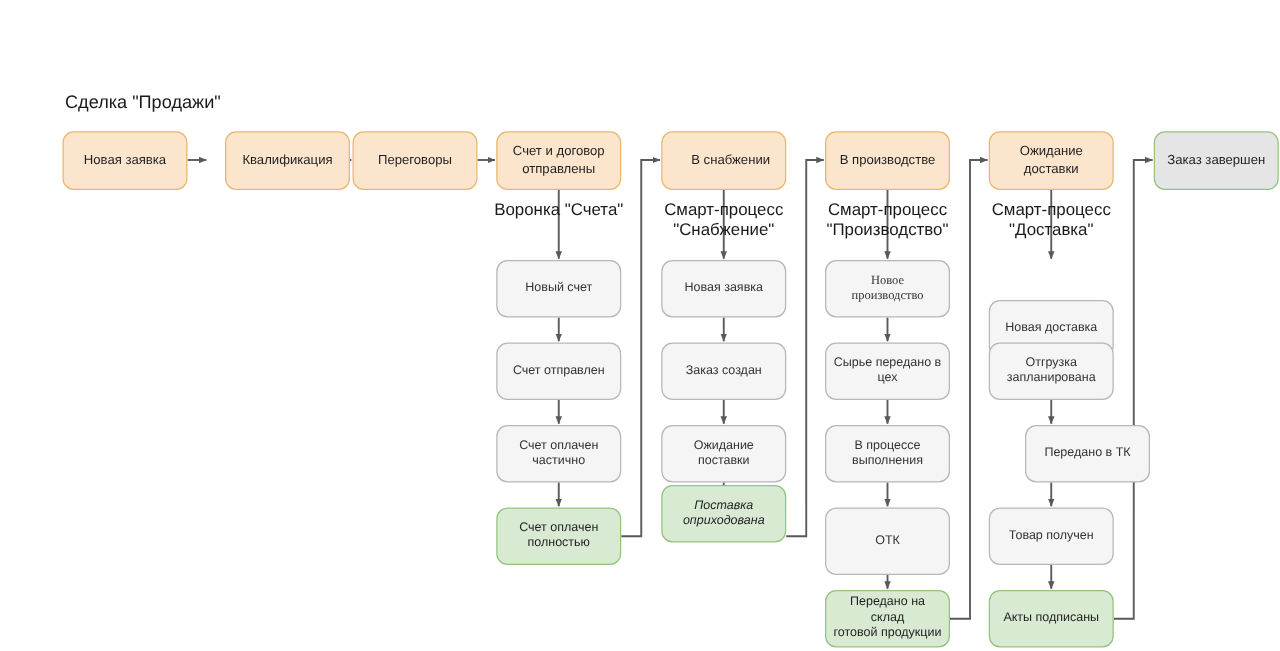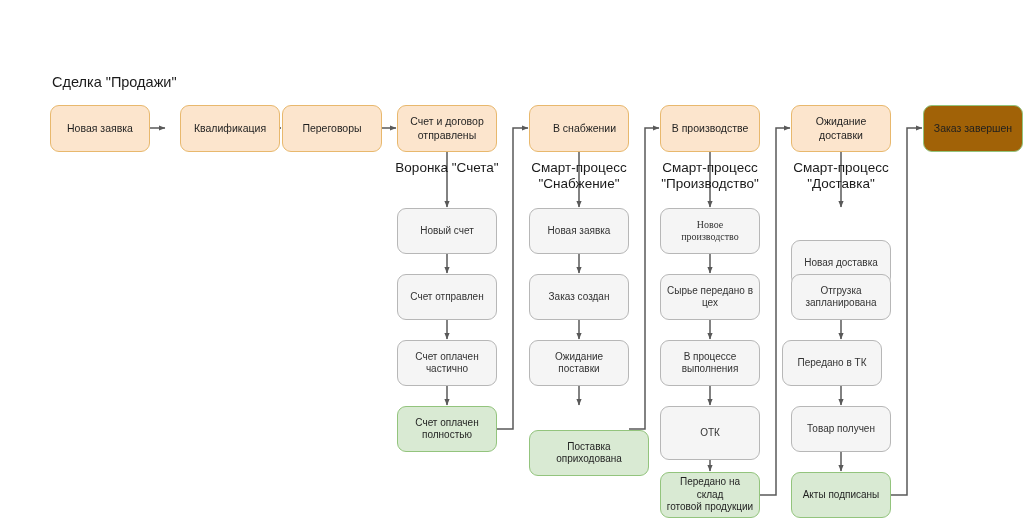--- a/index.html
+++ b/index.html
@@ -38,21 +38,21 @@
     padding: 2px 5px;
     white-space: pre-line;
   }
   .node.stage {
     background: #fce5cd;
     border: 1.4px solid #e8b86d;
     font-size: 10.5px;
     color: #1f1f1f;
   }
   .node.done {
-    background: #a16207;
+    background: #e5e5e5;
     border: 1.4px solid #93c47d;
     font-size: 10.5px;
     color: #1f1f1f;
   }
   .node.step {
     background: #f5f5f5;
     border: 1.3px solid #b7b7b7;
     font-size: 10px;
     color: #333333;
   }
@@ -137,36 +137,36 @@
       <div class="node step" style="left: 397px; top: 274px; width: 100px; height: 46px;">Счет отправлен</div>
       <div class="node step" style="left: 397px; top: 340px; width: 100px; height: 46px;">Счет оплачен
 частично</div>
       <div class="node step-done" style="left: 397px; top: 406px; width: 100px; height: 46px;">Счет оплачен
 полностью</div>
       <div class="lane-label" style="left: 504px; top: 160px; width: 150px;">Смарт-процесс
 "Снабжение"</div>
       <div class="node step" style="left: 529px; top: 208px; width: 100px; height: 46px;">Новая заявка</div>
       <div class="node step" style="left: 529px; top: 274px; width: 100px; height: 46px;">Заказ создан</div>
       <div class="node step" style="left: 529px; top: 340px; width: 100px; height: 46px;">Ожидание поставки</div>
-      <div class="node step-done" style="left: 529px; top: 430px; width: 120px; height: 46px;">Поставка
+      <div class="node step-done" style="left: 529px; top: 388px; width: 100px; height: 46px; font-style: italic;">Поставка
 оприходована</div>
       <div class="lane-label" style="left: 635px; top: 160px; width: 150px;">Смарт-процесс
 "Производство"</div>
       <div class="node step" style="left: 660px; top: 208px; width: 100px; height: 46px; font-family: Liberation Serif, serif;">Новое
 производство</div>
       <div class="node step" style="left: 660px; top: 274px; width: 100px; height: 46px;">Сырье передано в
 цех</div>
       <div class="node step" style="left: 660px; top: 340px; width: 100px; height: 46px;">В процессе
 выполнения</div>
       <div class="node step" style="left: 660px; top: 406px; width: 100px; height: 54px;">ОТК</div>
       <div class="node step-done" style="left: 660px; top: 472px; width: 100px; height: 46px;">Передано на склад
 готовой продукции</div>
       <div class="lane-label" style="left: 766px; top: 160px; width: 150px;">Смарт-процесс
 "Доставка"</div>
       <div class="node step" style="left: 791px; top: 208px; width: 100px; height: 46px; margin-top: 32px;">Новая доставка</div>
       <div class="node step" style="left: 791px; top: 274px; width: 100px; height: 46px;">Отгрузка
 запланирована</div>
-      <div class="node step" style="left: 782px; top: 340px; width: 100px; height: 46px;">Передано в ТК</div>
+      <div class="node step" style="left: 820px; top: 340px; width: 100px; height: 46px;">Передано в ТК</div>
       <div class="node step" style="left: 791px; top: 406px; width: 100px; height: 46px;">Товар получен</div>
       <div class="node step-done" style="left: 791px; top: 472px; width: 100px; height: 46px;">Акты подписаны</div>
     </div>
 
 </div>
 
 </body></html>

